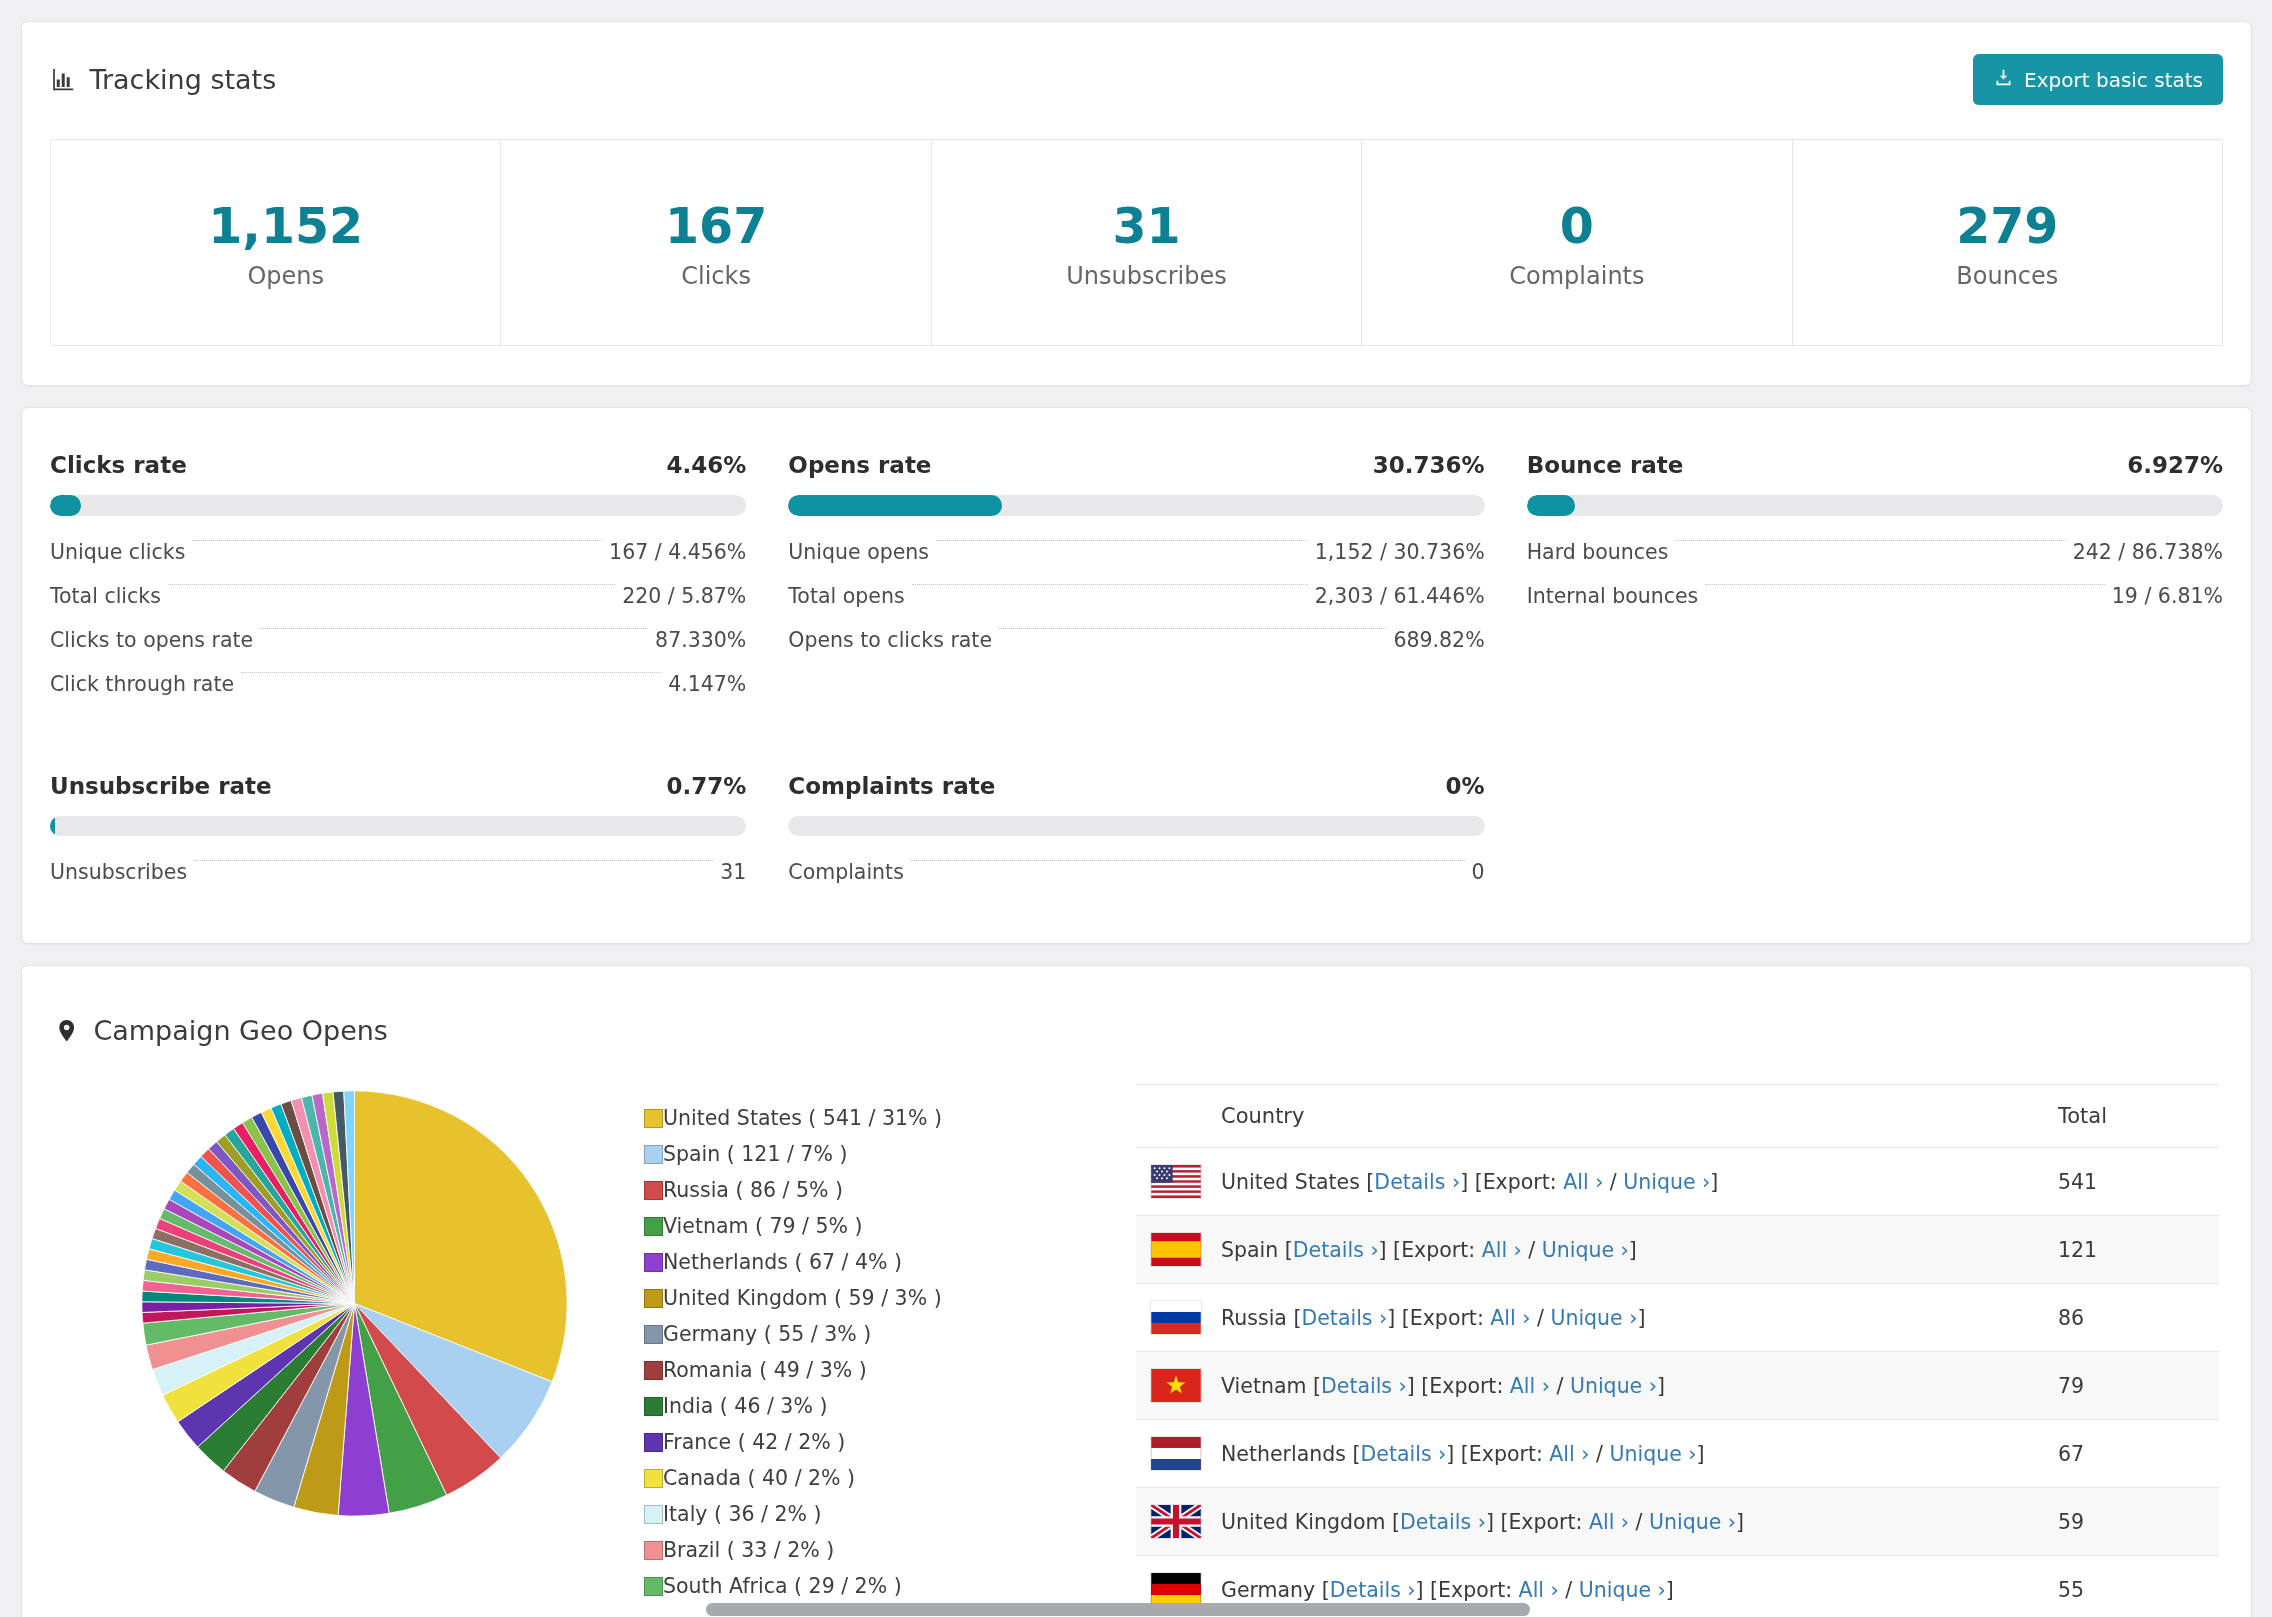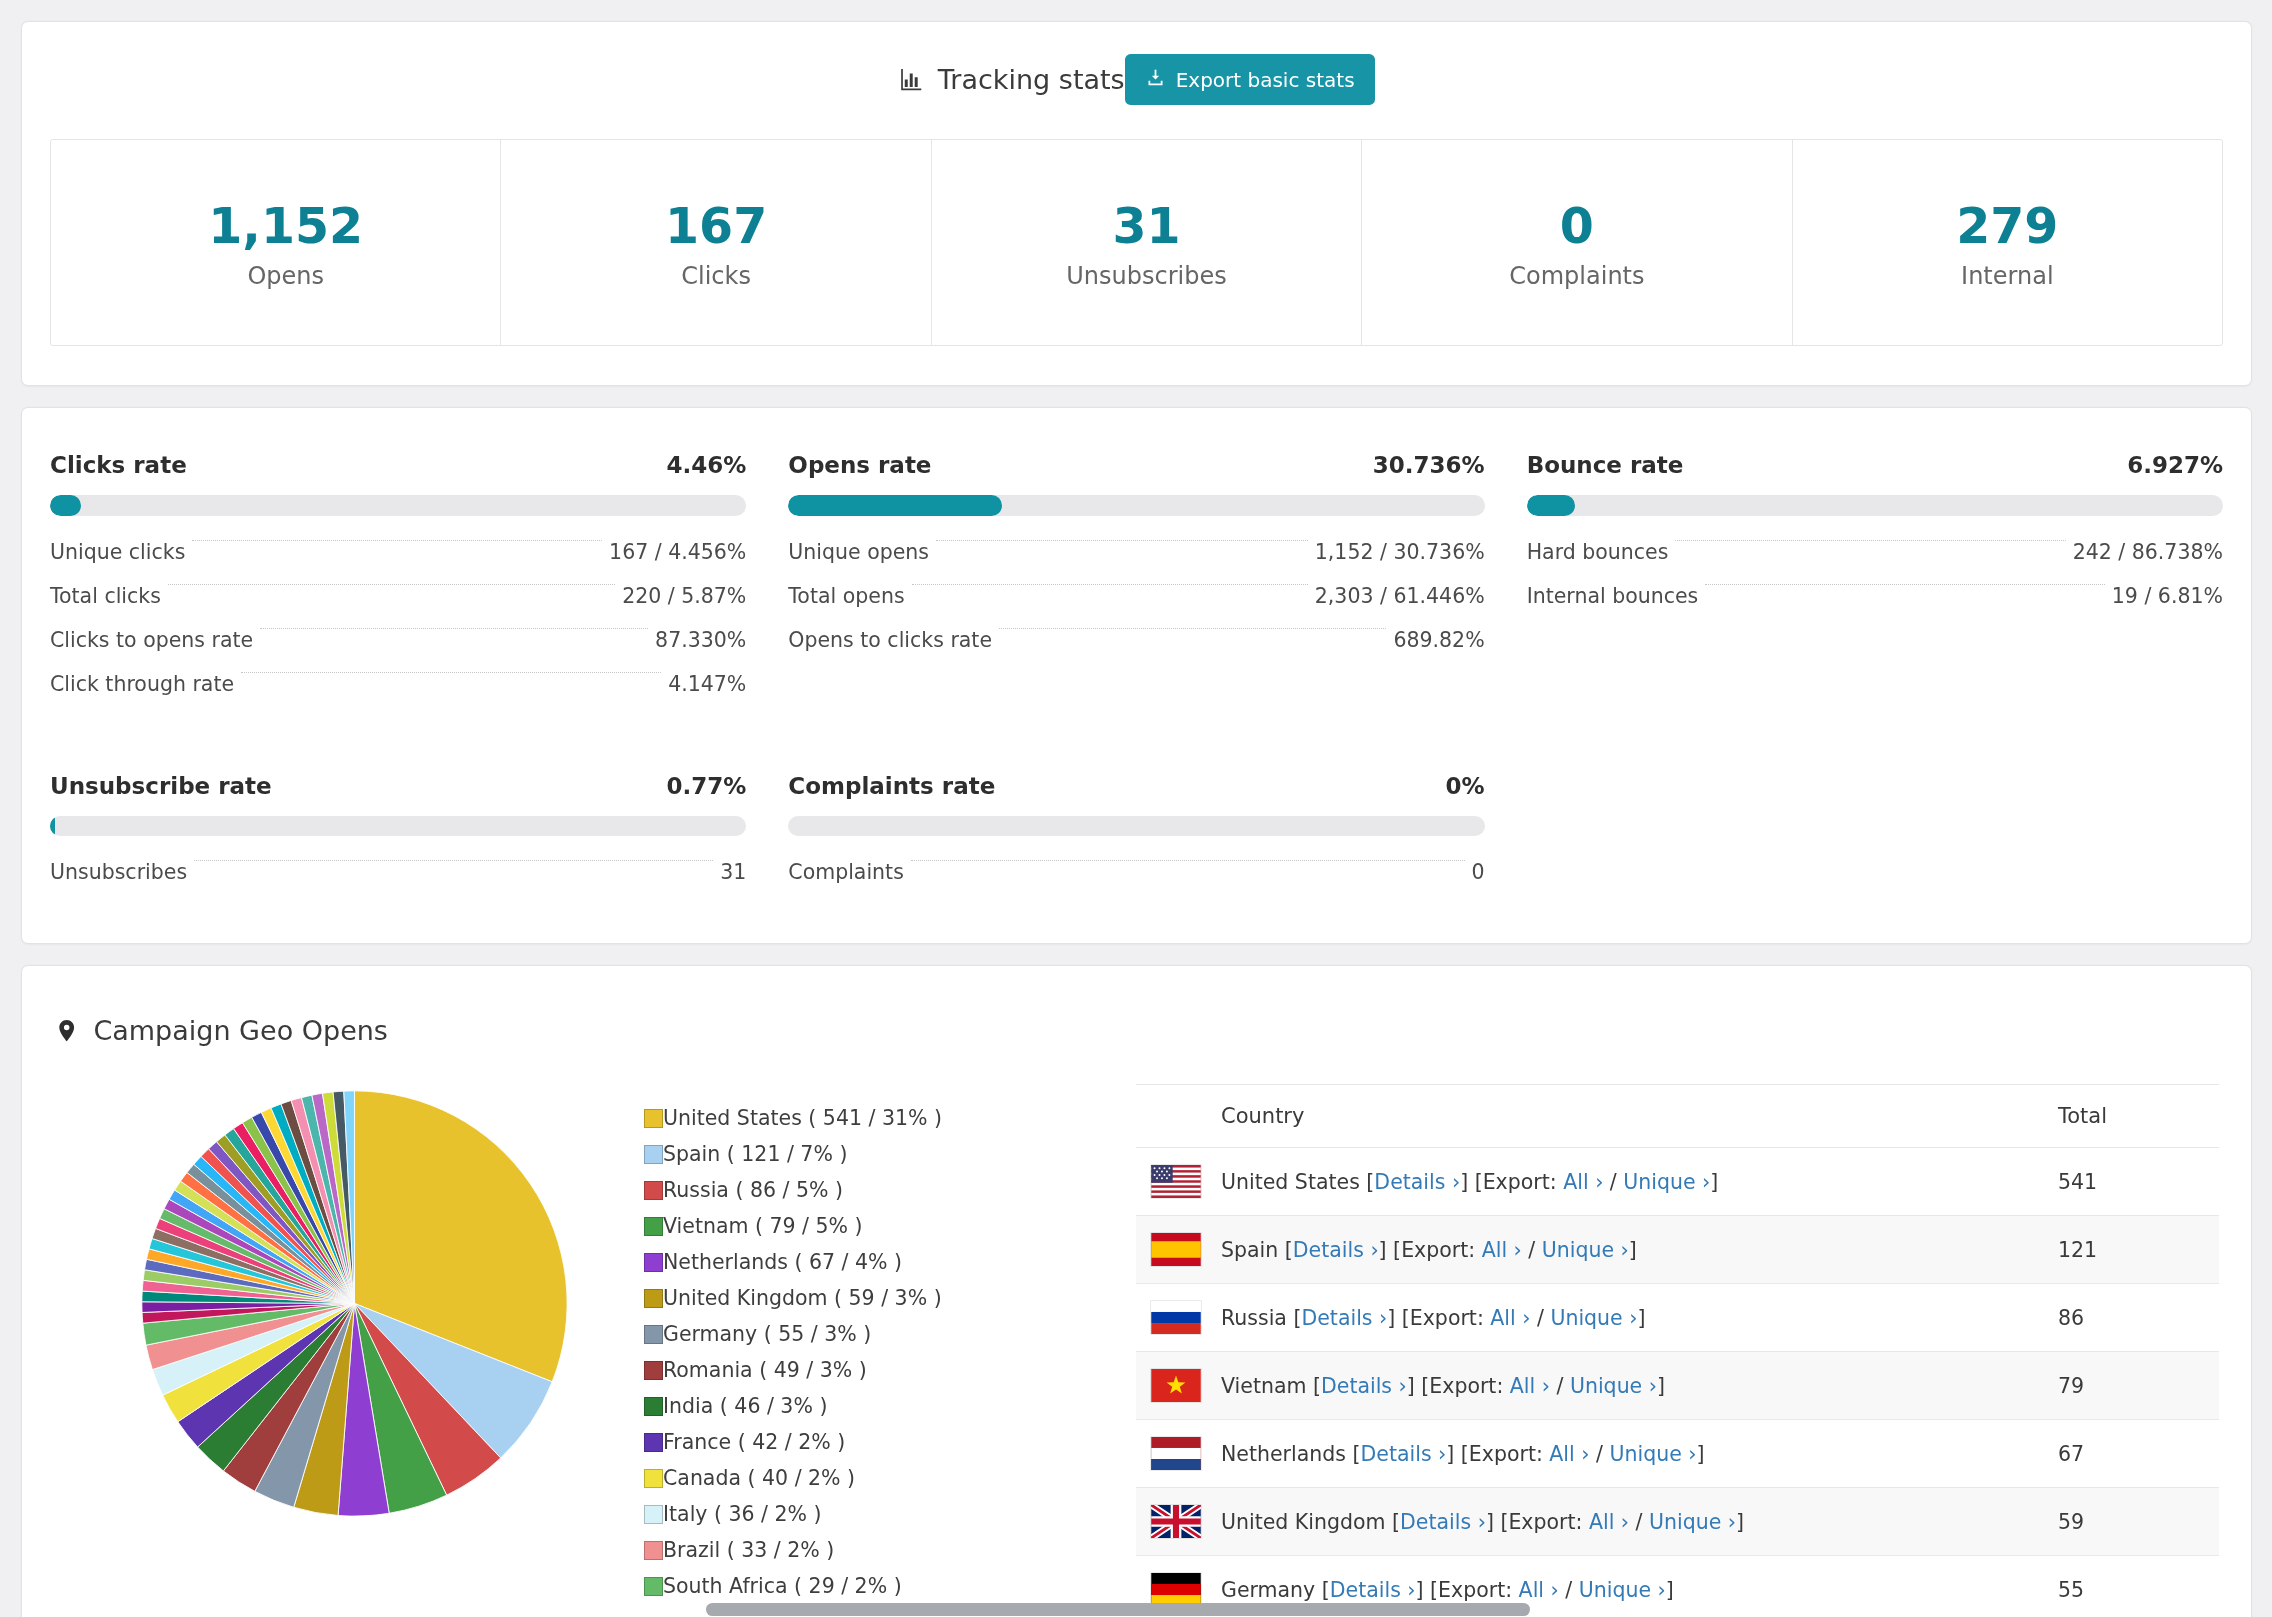--- a/index.html
+++ b/index.html
@@ -12,21 +12,21 @@
   .page { padding: 21px; display: flex; flex-direction: column; gap: 21px; }
   .card {
     background: #ffffff;
     border: 0.7px solid #e2e2e2;
     border-radius: 7px;
     box-shadow: 0 0.7px 2.1px rgba(0,0,0,.04);
   }
 
   
   .card-1 { padding: 32px 28px 39px; }
-  .card-head { display: flex; justify-content: center; align-items: center; }
+  .card-head { display: flex; justify-content: space-between; align-items: center; }
   .card-title { display: flex; align-items: center; gap: 14px; font-size: 27px; color: #3b3b3b; }
   .card-title .icon { display: flex; align-items: center; }
   .export-btn {
     display: flex; align-items: center; gap: 10px;
     background: #1795a6; color: #fff; border: none; border-radius: 5.6px;
     font-family: inherit; font-size: 20px; padding: 12.7px 20px; cursor: pointer;
   }
   .stat-boxes { display: flex; border: 0.7px solid #e5e5e5; border-radius: 2.8px; margin-top: 34px; padding-left: 20px; }
   .stat-box { flex: 1; text-align: center; padding: 58px 0 55px; }
   .stat-box + .stat-box { border-left: 0.7px solid #e5e5e5; }
@@ -111,21 +111,21 @@
         <div class="stat-box">
        <div class="stat-value">31</div>
        <div class="stat-label">Unsubscribes</div>
      </div>
         <div class="stat-box">
        <div class="stat-value">0</div>
        <div class="stat-label">Complaints</div>
      </div>
         <div class="stat-box">
        <div class="stat-value">279</div>
-       <div class="stat-label">Internal</div>
+       <div class="stat-label">Bounces</div>
      </div>
       </div>
   </section>
 
   <section class="card card-2">
     <div class="rates-grid" id="ratesGrid">
         <div class="rate-block">
        <div class="rate-head">
          <span class="rate-title">Clicks rate</span>
          <span class="rate-value">4.46%</span>

